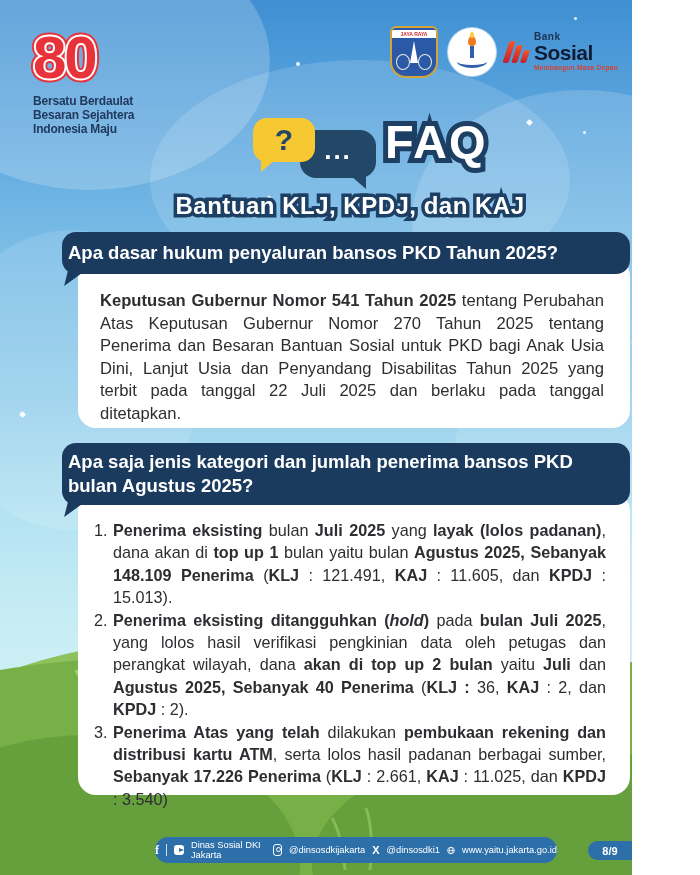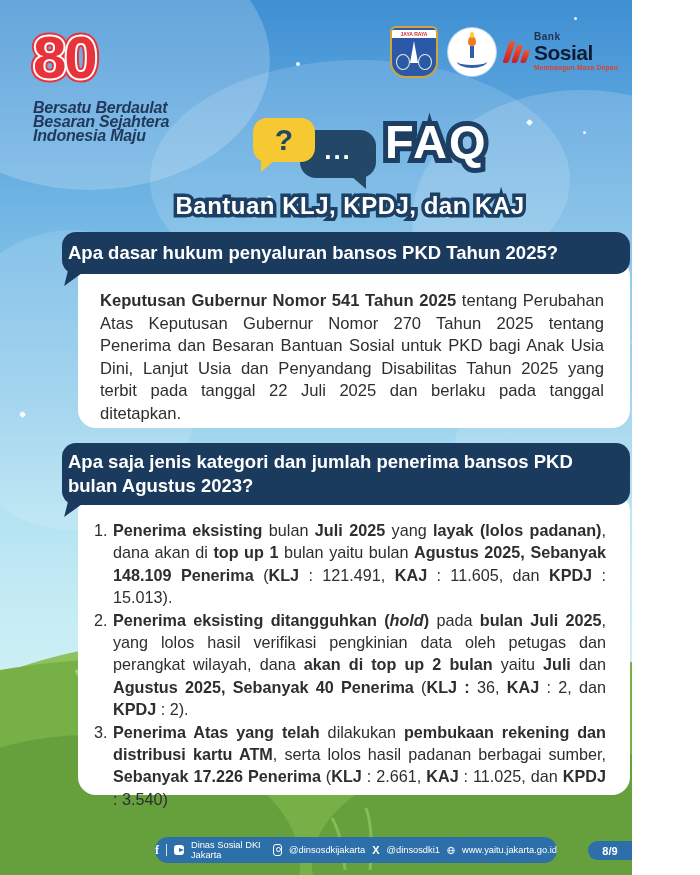--- a/index.html
+++ b/index.html
@@ -23,21 +23,21 @@
   .hill-main{top:654px;height:230px;background:#76b047;border-radius:40% 30% 0 0/40px 26px 0 0;}
   .hill-dark{position:absolute;background:#649d3c;border-radius:50%;opacity:.85;}
   .blades{position:absolute;}
   
   .logo80{position:absolute;left:33px;top:22px;width:150px;}
   .logo80 .stack{position:relative;height:72px;}
   .logo80 .stack span{position:absolute;left:0;top:0;font-size:60px;font-weight:800;letter-spacing:-2px;line-height:72px;}
   .logo80 .l1{-webkit-text-stroke:8px #e8333b;color:#e8333b;}
   .logo80 .l2{-webkit-text-stroke:4px #ffffff;color:#fff;}
   .logo80 .l3{color:#e8333b;}
-  .logo80 .tagline{margin-top:7px;font-size:16px;font-weight:800;color:#21395c;line-height:14px;letter-spacing:-.2px;font-style:italic;}
+  .logo80 .tagline{margin-top:0;font-size:12px;font-weight:800;color:#21395c;line-height:14px;letter-spacing:-.2px;}
   .logos-right{position:absolute;right:14px;top:26px;display:flex;align-items:center;gap:10px;}
   .crest{width:44px;height:48px;background:#2b59a8;border:2px solid #d4a437;border-radius:6px 6px 16px 16px;position:relative;overflow:hidden;}
   .crest .band{position:absolute;left:0;right:0;top:2px;height:8px;background:#fff;}
   .crest .bandtxt{position:absolute;left:0;right:0;top:2px;font-size:5px;font-weight:700;color:#d42a2a;text-align:center;line-height:8px;}
   .crest .monas{position:absolute;left:50%;top:13px;transform:translateX(-50%);width:0;height:0;border-left:4px solid transparent;border-right:4px solid transparent;border-bottom:22px solid #fff;}
   .crest .wing{position:absolute;bottom:6px;width:12px;height:14px;border:1.5px solid #e9f0d8;border-radius:50%;}
   .crest .wl{left:4px;} .crest .wr{right:4px;}
   .dinsos-circle{width:48px;height:48px;border-radius:50%;background:#fff;position:relative;box-shadow:0 0 0 1px rgba(255,255,255,.6);}
   .dinsos-circle .flame{position:absolute;left:50%;top:8px;transform:translateX(-50%);width:8px;height:10px;background:#f07a1f;border-radius:50% 50% 50% 50%/60% 60% 40% 40%;}
   .dinsos-circle .flame::after{content:"";position:absolute;left:2px;top:-4px;width:4px;height:6px;background:#ffc93c;border-radius:50%;}
@@ -195,21 +195,21 @@
 
   <div class="qcard-header" id="card1-header">
     <span>Apa dasar hukum penyaluran bansos PKD Tahun 2025?</span>
     <div class="tail"></div>
   </div>
   <div class="qcard-body" id="card1-body">
     <div><b>Keputusan Gubernur Nomor 541 Tahun 2025</b><span> tentang Perubahan Atas Keputusan Gubernur Nomor 270 Tahun 2025 tentang Penerima dan Besaran Bantuan Sosial untuk PKD bagi Anak Usia Dini, Lanjut Usia dan Penyandang Disabilitas Tahun 2025 yang terbit pada tanggal 22 Juli 2025 dan berlaku pada tanggal ditetapkan.</span></div>
   </div>
 
   <div class="qcard-header" id="card2-header">
-    <span>Apa saja jenis kategori dan jumlah penerima bansos PKD bulan Agustus 2023?</span>
+    <span>Apa saja jenis kategori dan jumlah penerima bansos PKD bulan Agustus 2025?</span>
     <div class="tail"></div>
   </div>
   <div class="qcard-body" id="card2-body">
     <ol class="qa-list">
       <li>
         <span class="num">1.</span>
         <span><b>Penerima eksisting</b><span> bulan </span><b>Juli 2025</b><span> yang </span><b>layak (lolos padanan)</b><span>, dana akan di </span><b>top up 1</b><span> bulan yaitu bulan </span><b>Agustus 2025, Sebanyak 148.109 Penerima</b><span> (</span><b>KLJ</b><span> : 121.491, </span><b>KAJ</b><span> : 11.605, dan </span><b>KPDJ</b><span> : 15.013).</span></span>
       </li>
       <li>
         <span class="num">2.</span>

